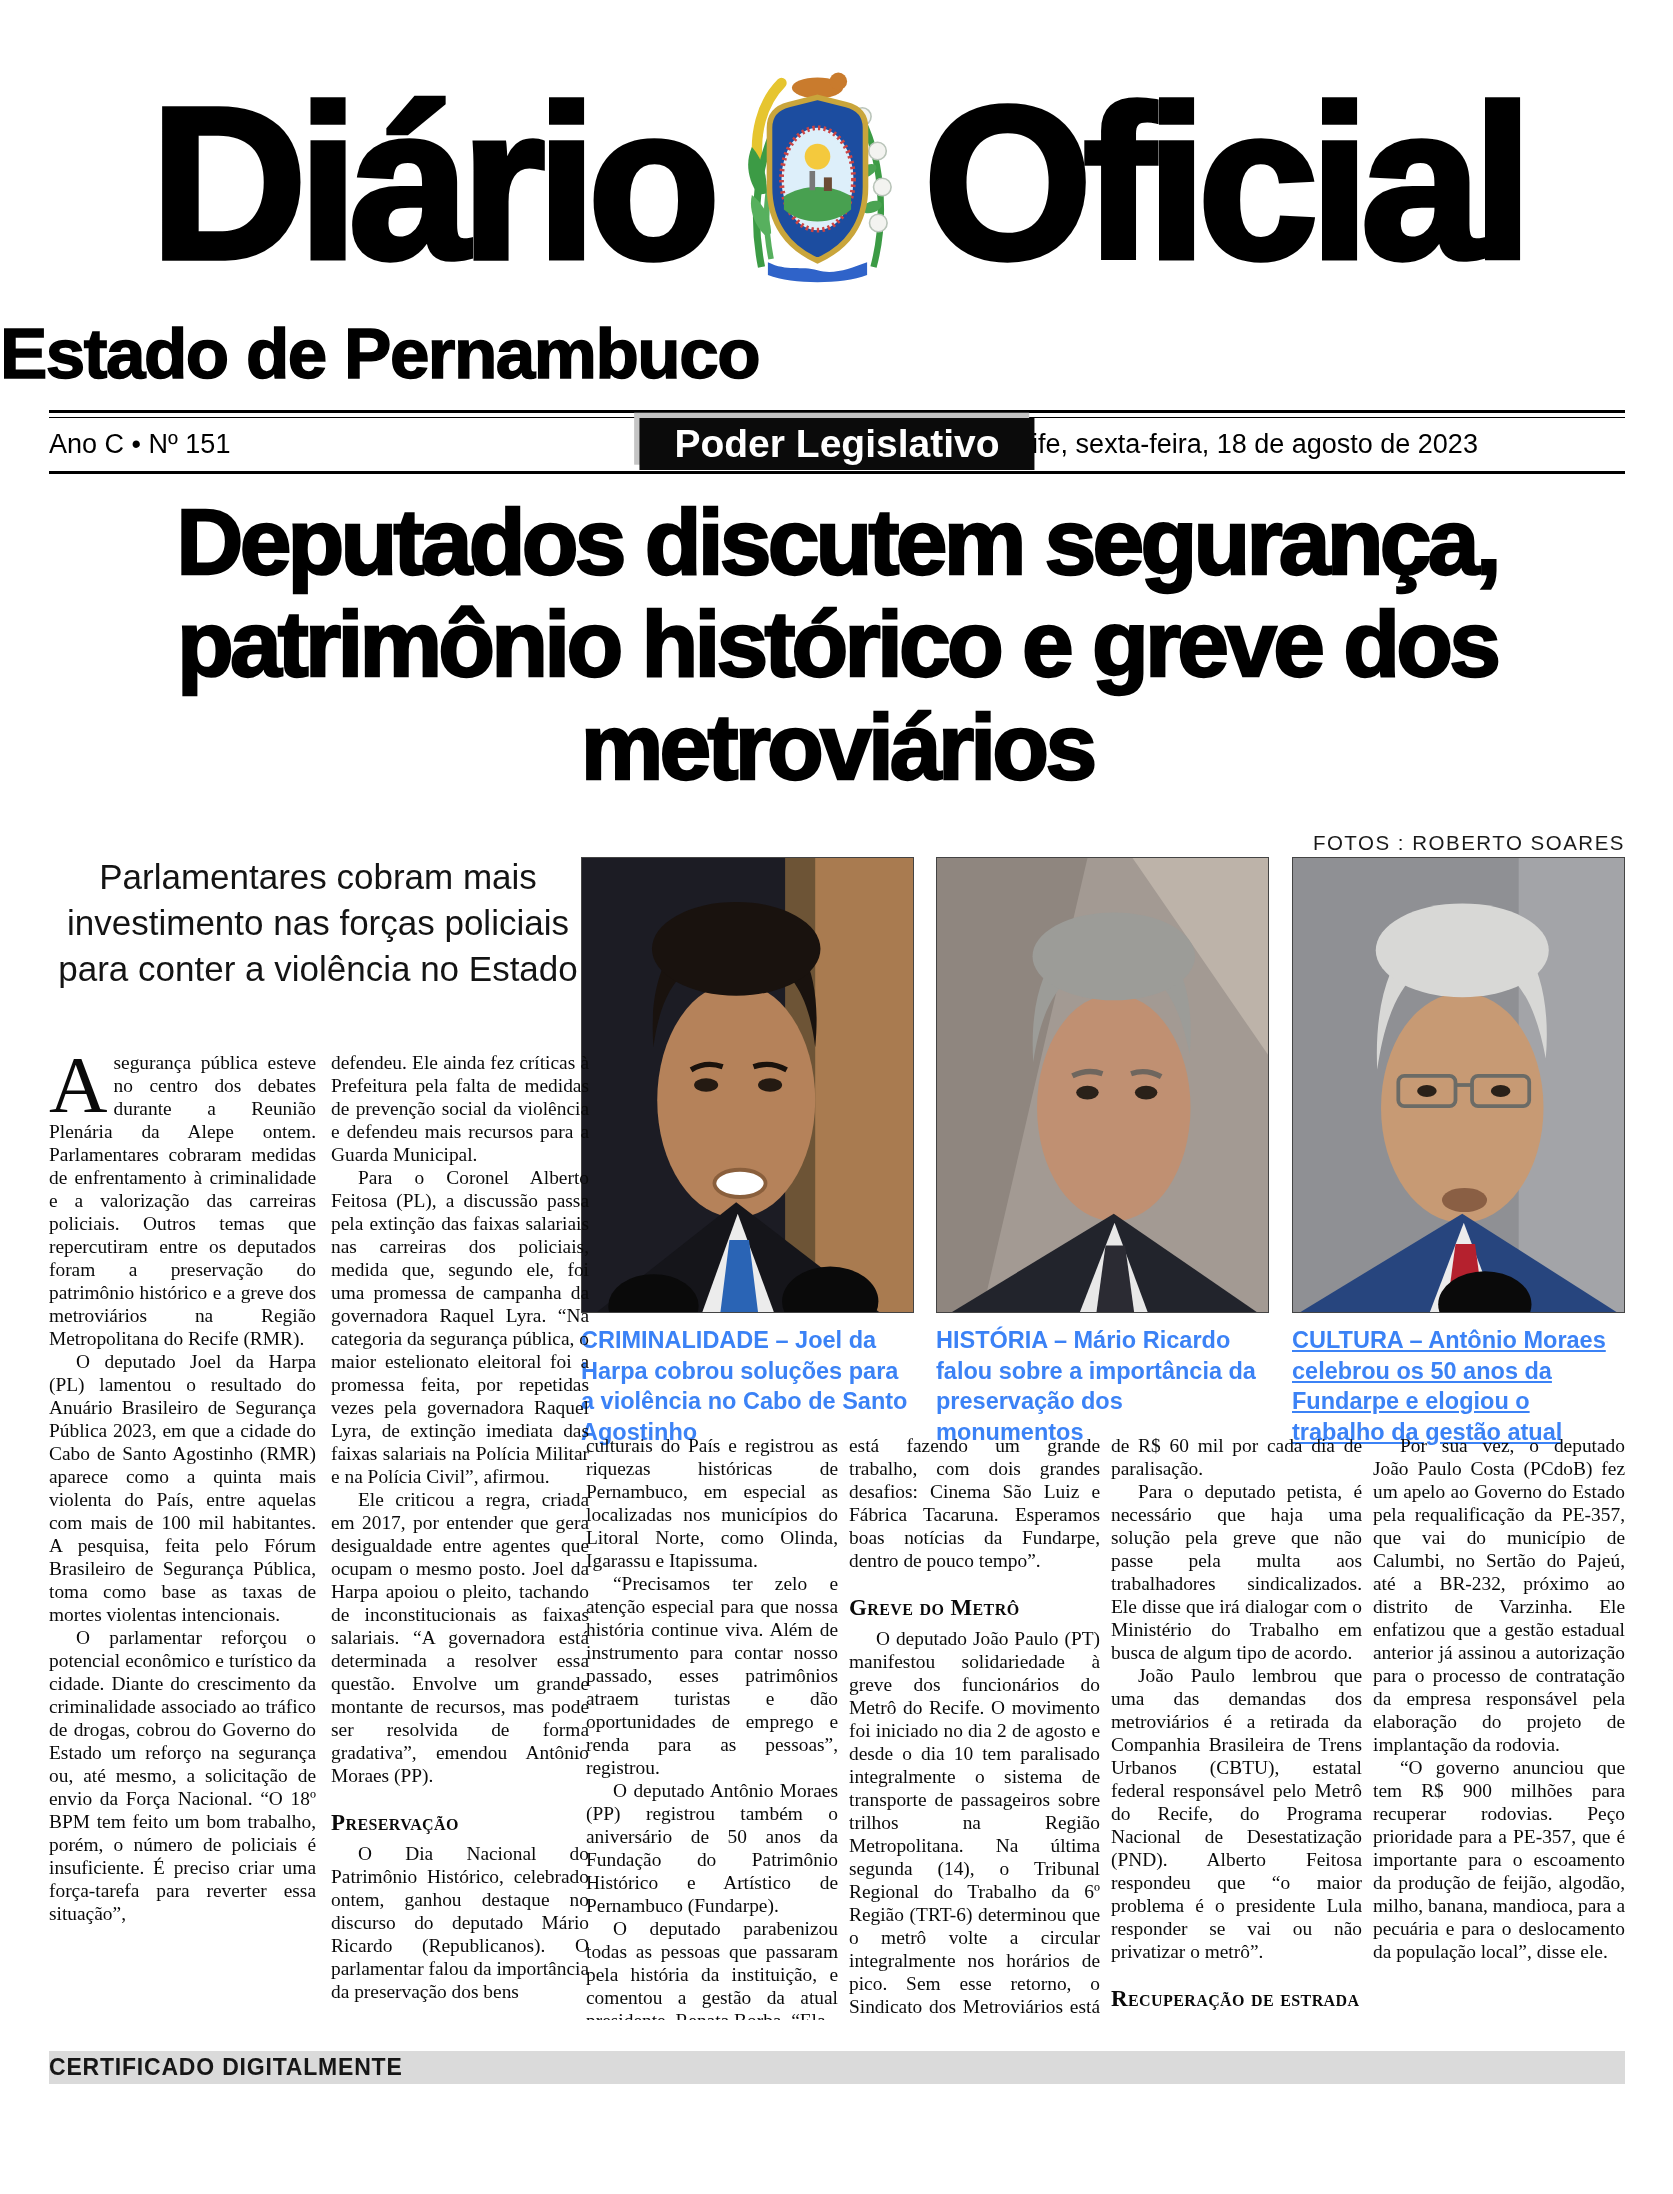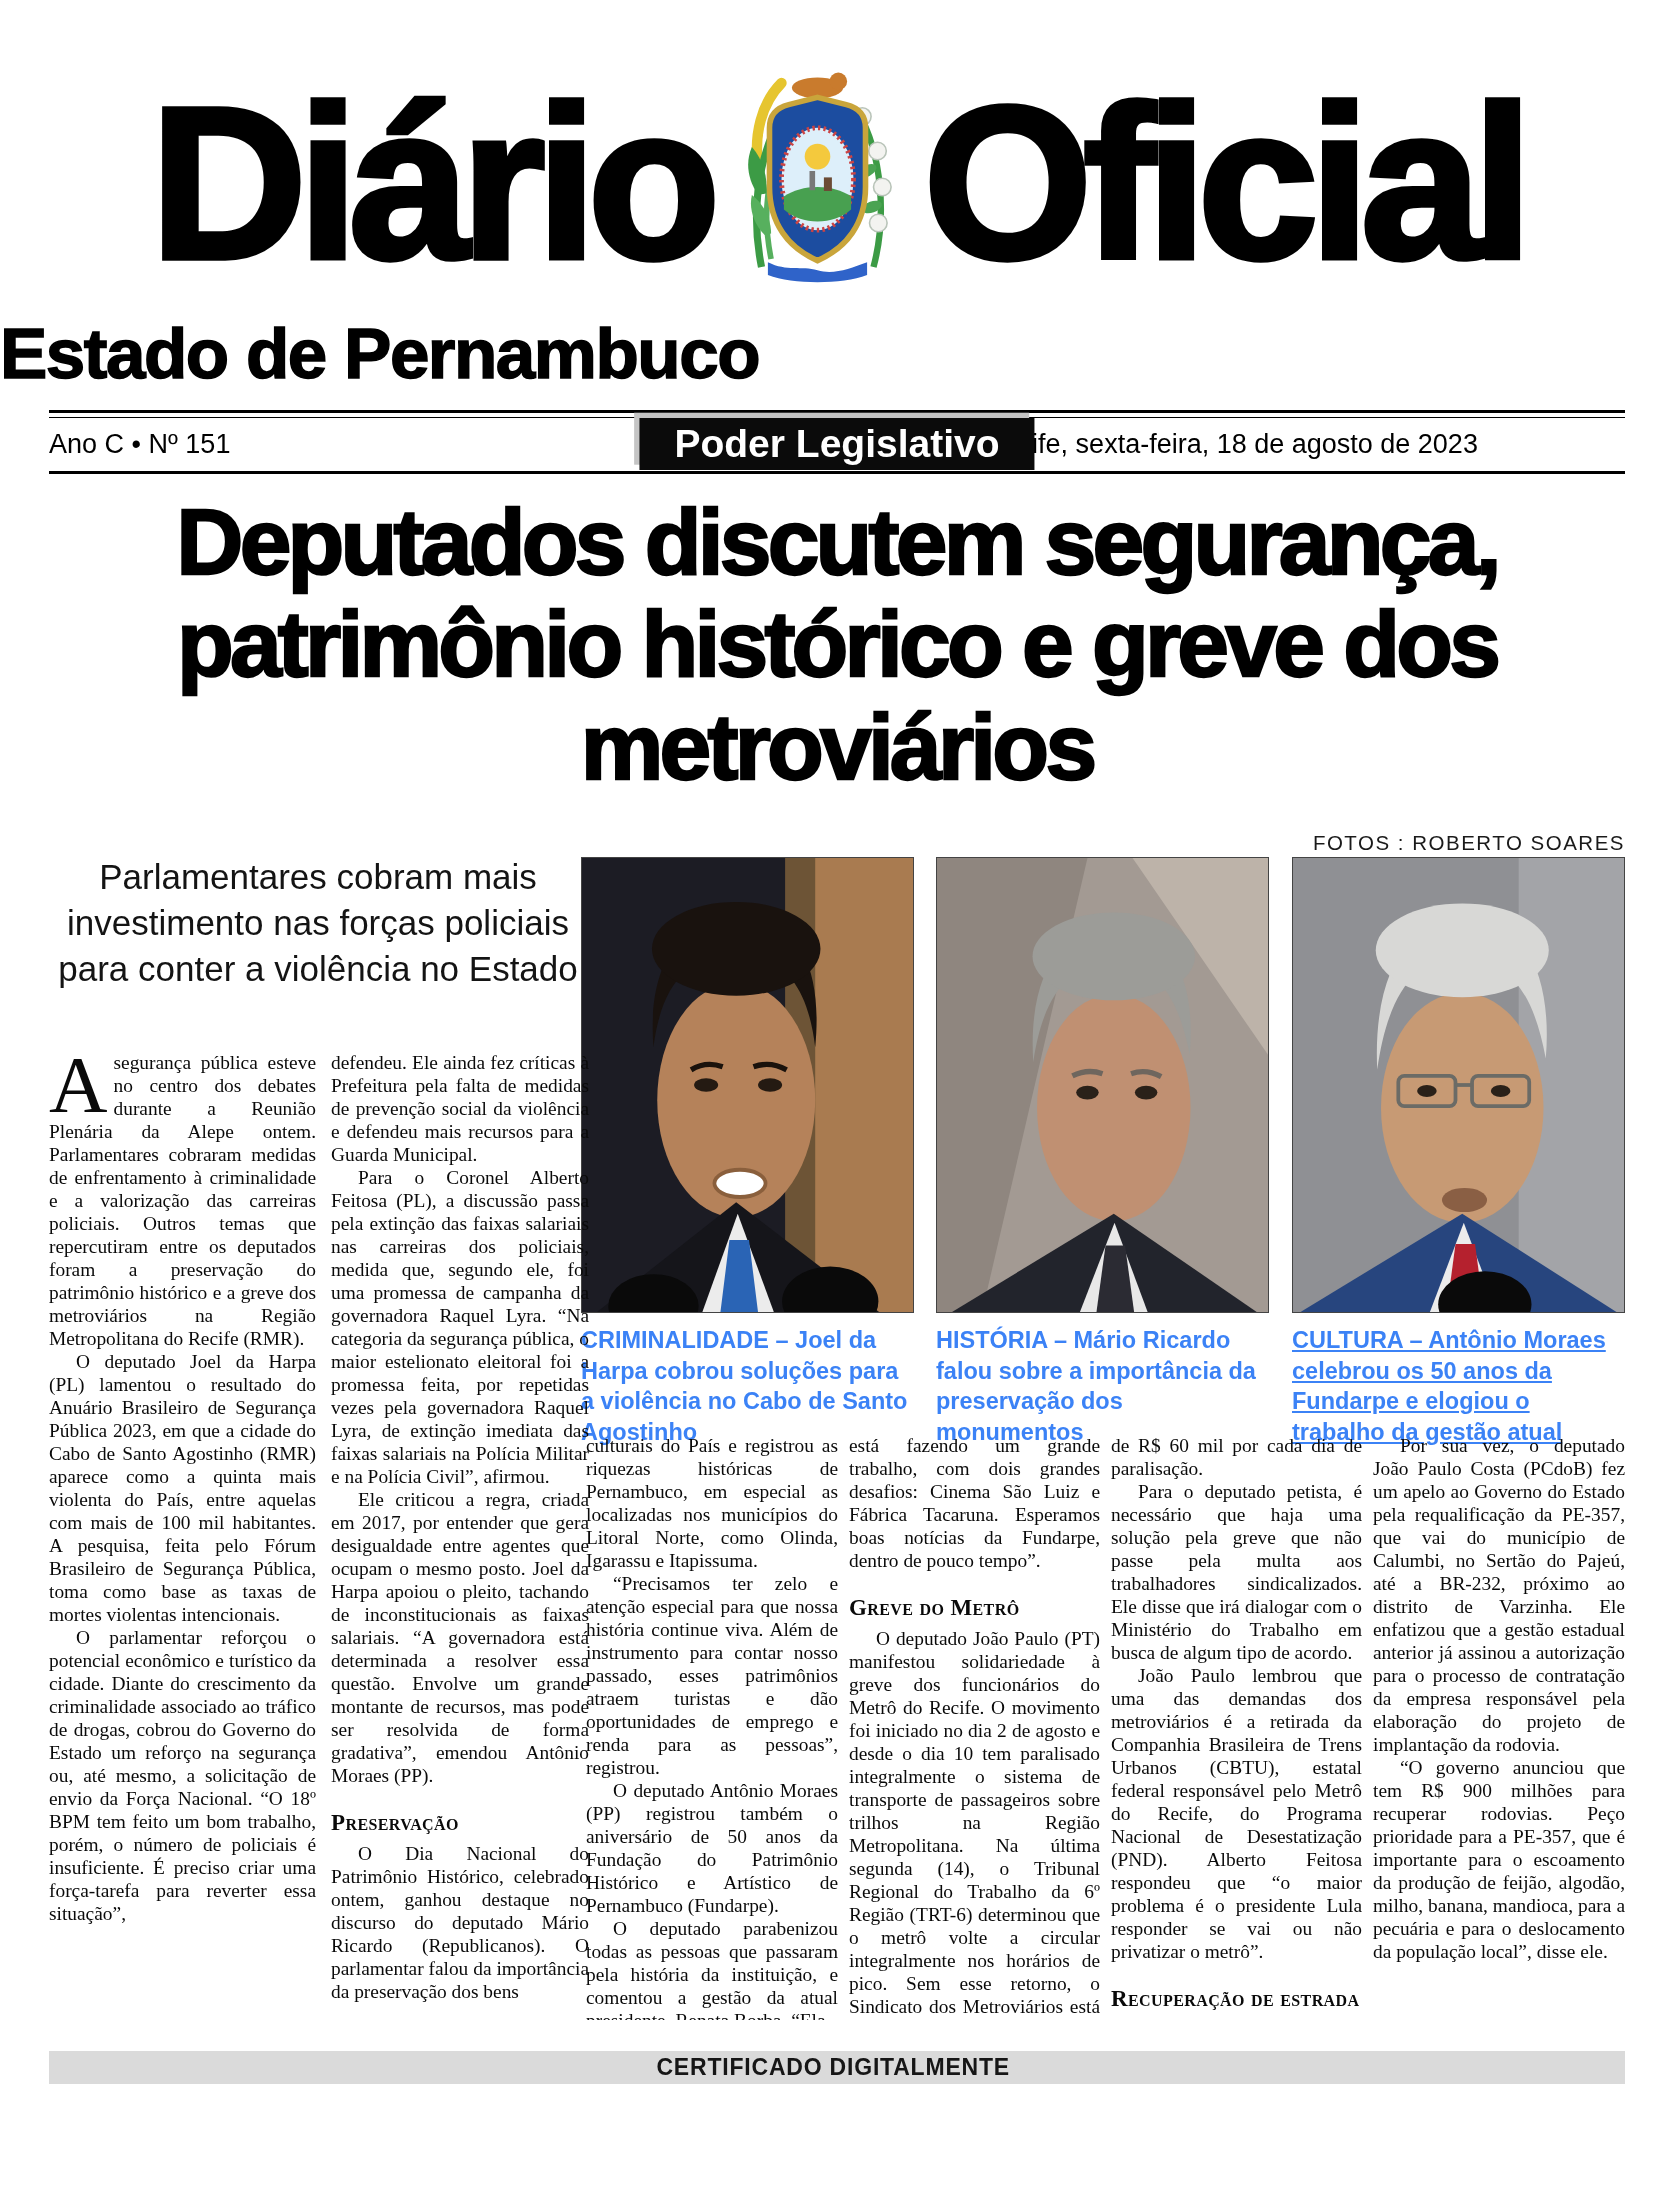--- a/index.html
+++ b/index.html
@@ -55,21 +55,21 @@
             letter-spacing:0.4px;margin:23px 0 6px 0;text-indent:0;text-align:left;}
   .c1{left:49px;  top:1051px;width:267px;height:971px;}
   .c2{left:331px; top:1051px;width:258px;height:971px;}
   .c3{left:586px; top:1434px;width:252px;height:586px;}
   .c4{left:849px;top:1434px;width:251px;height:586px;}
   .c5{left:1111px;top:1434px;width:251px;height:586px;}
   .c6{left:1373px;top:1434px;width:252px;height:586px;}
 
   
   .footer-bar{position:absolute;left:49px;right:49px;top:2051px;height:33px;background:#dadada;
-              display:flex;align-items:center;justify-content:center;padding-right:7.6px;
+              display:flex;align-items:center;justify-content:flex-start;padding-right:7.6px;
               box-sizing:border-box;font-weight:bold;font-size:23px;color:#161616;letter-spacing:0.8px;}
 </style>
 </head>
 <body>
 
 <div class="page">
 
   <div class="masthead">
     <span class="mast-word">Diário</span>
     <span class="arms">

